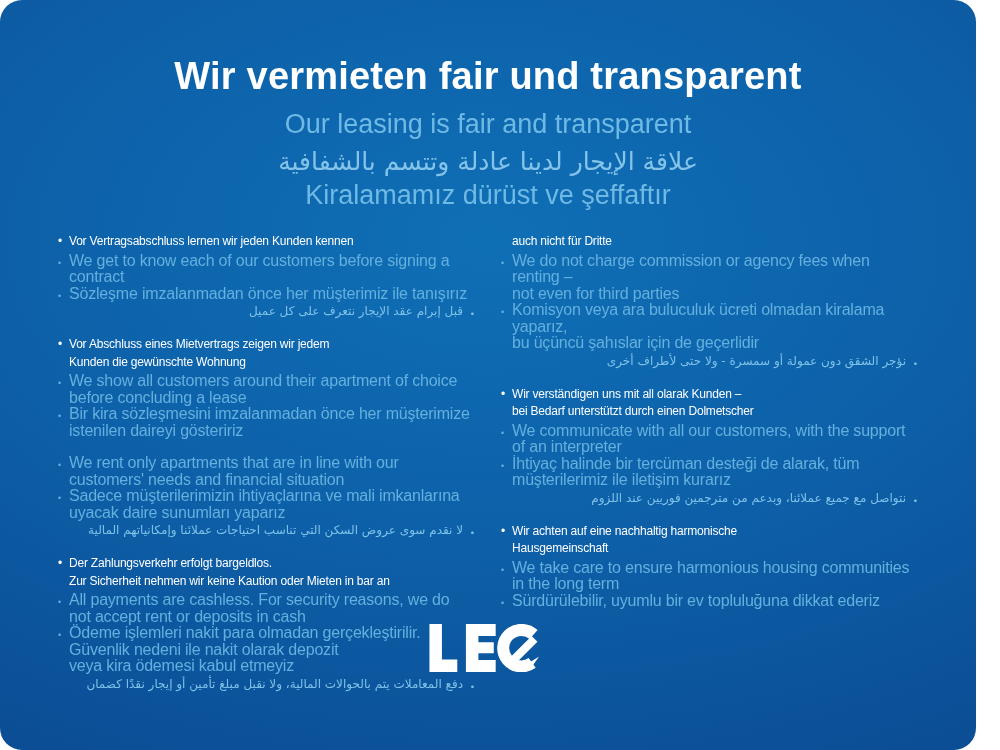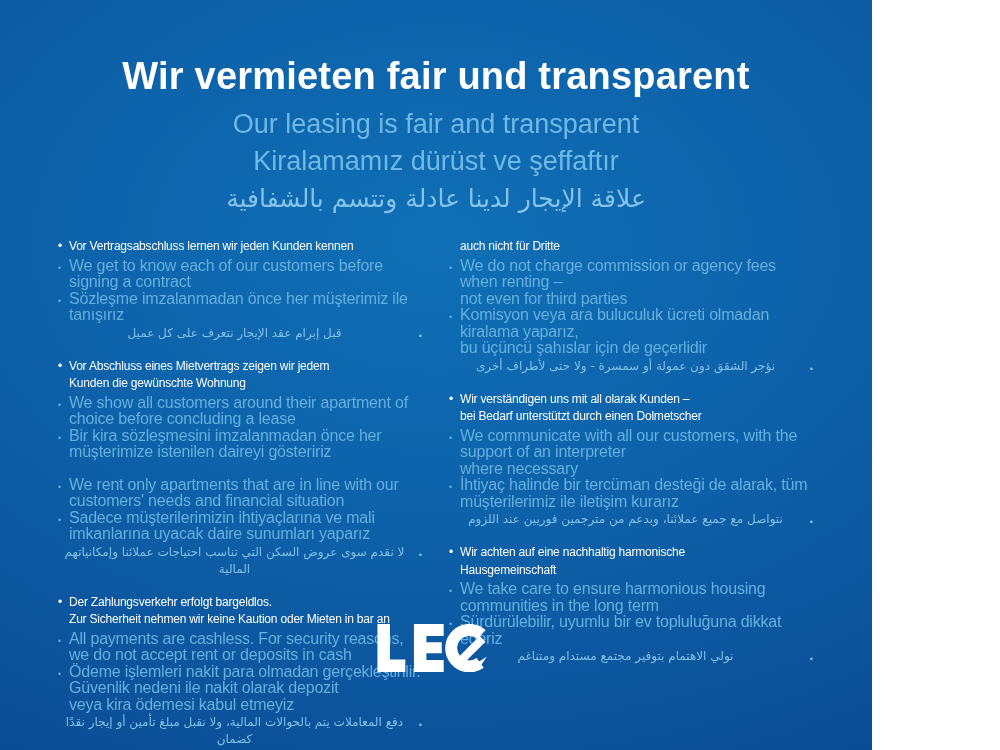--- a/index.html
+++ b/index.html
@@ -3,23 +3,24 @@
 <meta charset="utf-8">
 <style>
   html, body { margin: 0; padding: 0; }
   body {
     width: 1000px; height: 750px;
     font-family: "Liberation Sans", sans-serif;
     overflow: hidden;
   }
   .poster {
     position: relative;
-    width: 872px; height: 750px;
+    width: 976px; height: 750px;
     background: radial-gradient(120% 95% at 50% 32%, #0f6fb5 0%, #0d61a9 40%, #0b4f97 78%, #0a468c 100%);
     overflow: hidden;
+    border-radius: 22px;
   }
   
   .header { padding-top: 54px; text-align: center; }
   .title {
     margin: 0 0 10px 0;
     font-size: 38px; font-weight: bold; color: #ffffff;
     line-height: 44px; letter-spacing: 0.2px;
   }
   .sub { font-weight: normal; color: #6fb9e5; }
   .sub.en { font-size: 27px; line-height: 32px; margin-bottom: 5px; }
@@ -38,43 +39,43 @@
     font-size: 12px; line-height: 17.5px; letter-spacing: -0.2px;
   }
   .de-line.first::before { content: "•"; position: absolute; left: 0; }
   .sub-line {
     position: relative; padding-left: 11px;
     color: #64b0de; font-size: 16px; line-height: 16.5px; letter-spacing: -0.2px;
   }
   .sub-line.first::before { content: "•"; position: absolute; left: 0; top: 2px; font-size: 9px; }
   .de-head { margin-bottom: 2px; }
   .ar-line {
-    position: relative; direction: rtl; text-align: center;
+    position: relative; direction: rtl; text-align: right;
     padding-right: 12px; margin-top: 1px;
     color: #7fc2e9; font-size: 12px; line-height: 17px;
     font-family: "DejaVu Sans", sans-serif;
   }
   .ar-line::before { content: "•"; position: absolute; right: 0; top: 3px; font-size: 9px; }
   
   .footer {
     position: absolute; left: 0; right: 0; bottom: 74px;
     text-align: center;
   }
   .logo { display: inline-block; line-height: 0; }
 </style>
 </head>
 <body>
 
 <div class="poster">
 
   <div class="header">
     <h1 class="title">Wir vermieten fair und transparent</h1>
     <div class="sub en">Our leasing is fair and transparent</div>
+    <div class="sub ar">علاقة الإيجار لدينا عادلة وتتسم بالشفافية</div>
     <div class="sub tr">Kiralamamız dürüst ve şeffaftır</div>
-    <div class="sub ar">علاقة الإيجار لدينا عادلة وتتسم بالشفافية</div>
   </div>
 
   <div class="columns">
     <section class="col">
         <div class="block">
           <div class="de-head">
             <div class="de-line first">Vor Vertragsabschluss lernen wir jeden Kunden kennen</div>
           </div>
           <div class="sub-line first">We get to know each of our customers before signing a contract</div>
           <div class="sub-line first">Sözleşme imzalanmadan önce her müşterimiz ile tanışırız</div>
@@ -114,32 +115,30 @@
           <div class="sub-line first">Komisyon veya ara buluculuk ücreti olmadan kiralama yaparız,</div>
           <div class="sub-line">bu üçüncü şahıslar için de geçerlidir</div>
           <div class="ar-line" dir="rtl">نؤجر الشقق دون عمولة أو سمسرة - ولا حتى لأطراف أخرى</div>
         </div>
         <div class="block">
           <div class="de-head">
             <div class="de-line first">Wir verständigen uns mit all olarak Kunden –</div>
             <div class="de-line">bei Bedarf unterstützt durch einen Dolmetscher</div>
           </div>
           <div class="sub-line first">We communicate with all our customers, with the support of an interpreter</div>
-          <div class="sub-line">where necessary</div>
           <div class="sub-line first">İhtiyaç halinde bir tercüman desteği de alarak, tüm müşterilerimiz ile iletişim kurarız</div>
           <div class="ar-line" dir="rtl">نتواصل مع جميع عملائنا، وبدعم من مترجمين فوريين عند اللزوم</div>
         </div>
         <div class="block">
           <div class="de-head">
             <div class="de-line first">Wir achten auf eine nachhaltig harmonische</div>
             <div class="de-line">Hausgemeinschaft</div>
           </div>
           <div class="sub-line first">We take care to ensure harmonious housing communities in the long term</div>
           <div class="sub-line first">Sürdürülebilir, uyumlu bir ev topluluğuna dikkat ederiz</div>
-          <div class="ar-line" dir="rtl">نولي الاهتمام بتوفير مجتمع مستدام ومتناغم</div>
         </div>
       </section>
   </div>
 
   <div class="footer">
     <span class="logo">
       <svg width="118" height="48" viewBox="0 0 244 100" xmlns="http://www.w3.org/2000/svg" role="img">
         <title>LEG</title>
 
         <path d="M0 0 h26 v74 h32 v26 H0 Z" fill="#ffffff"></path>

